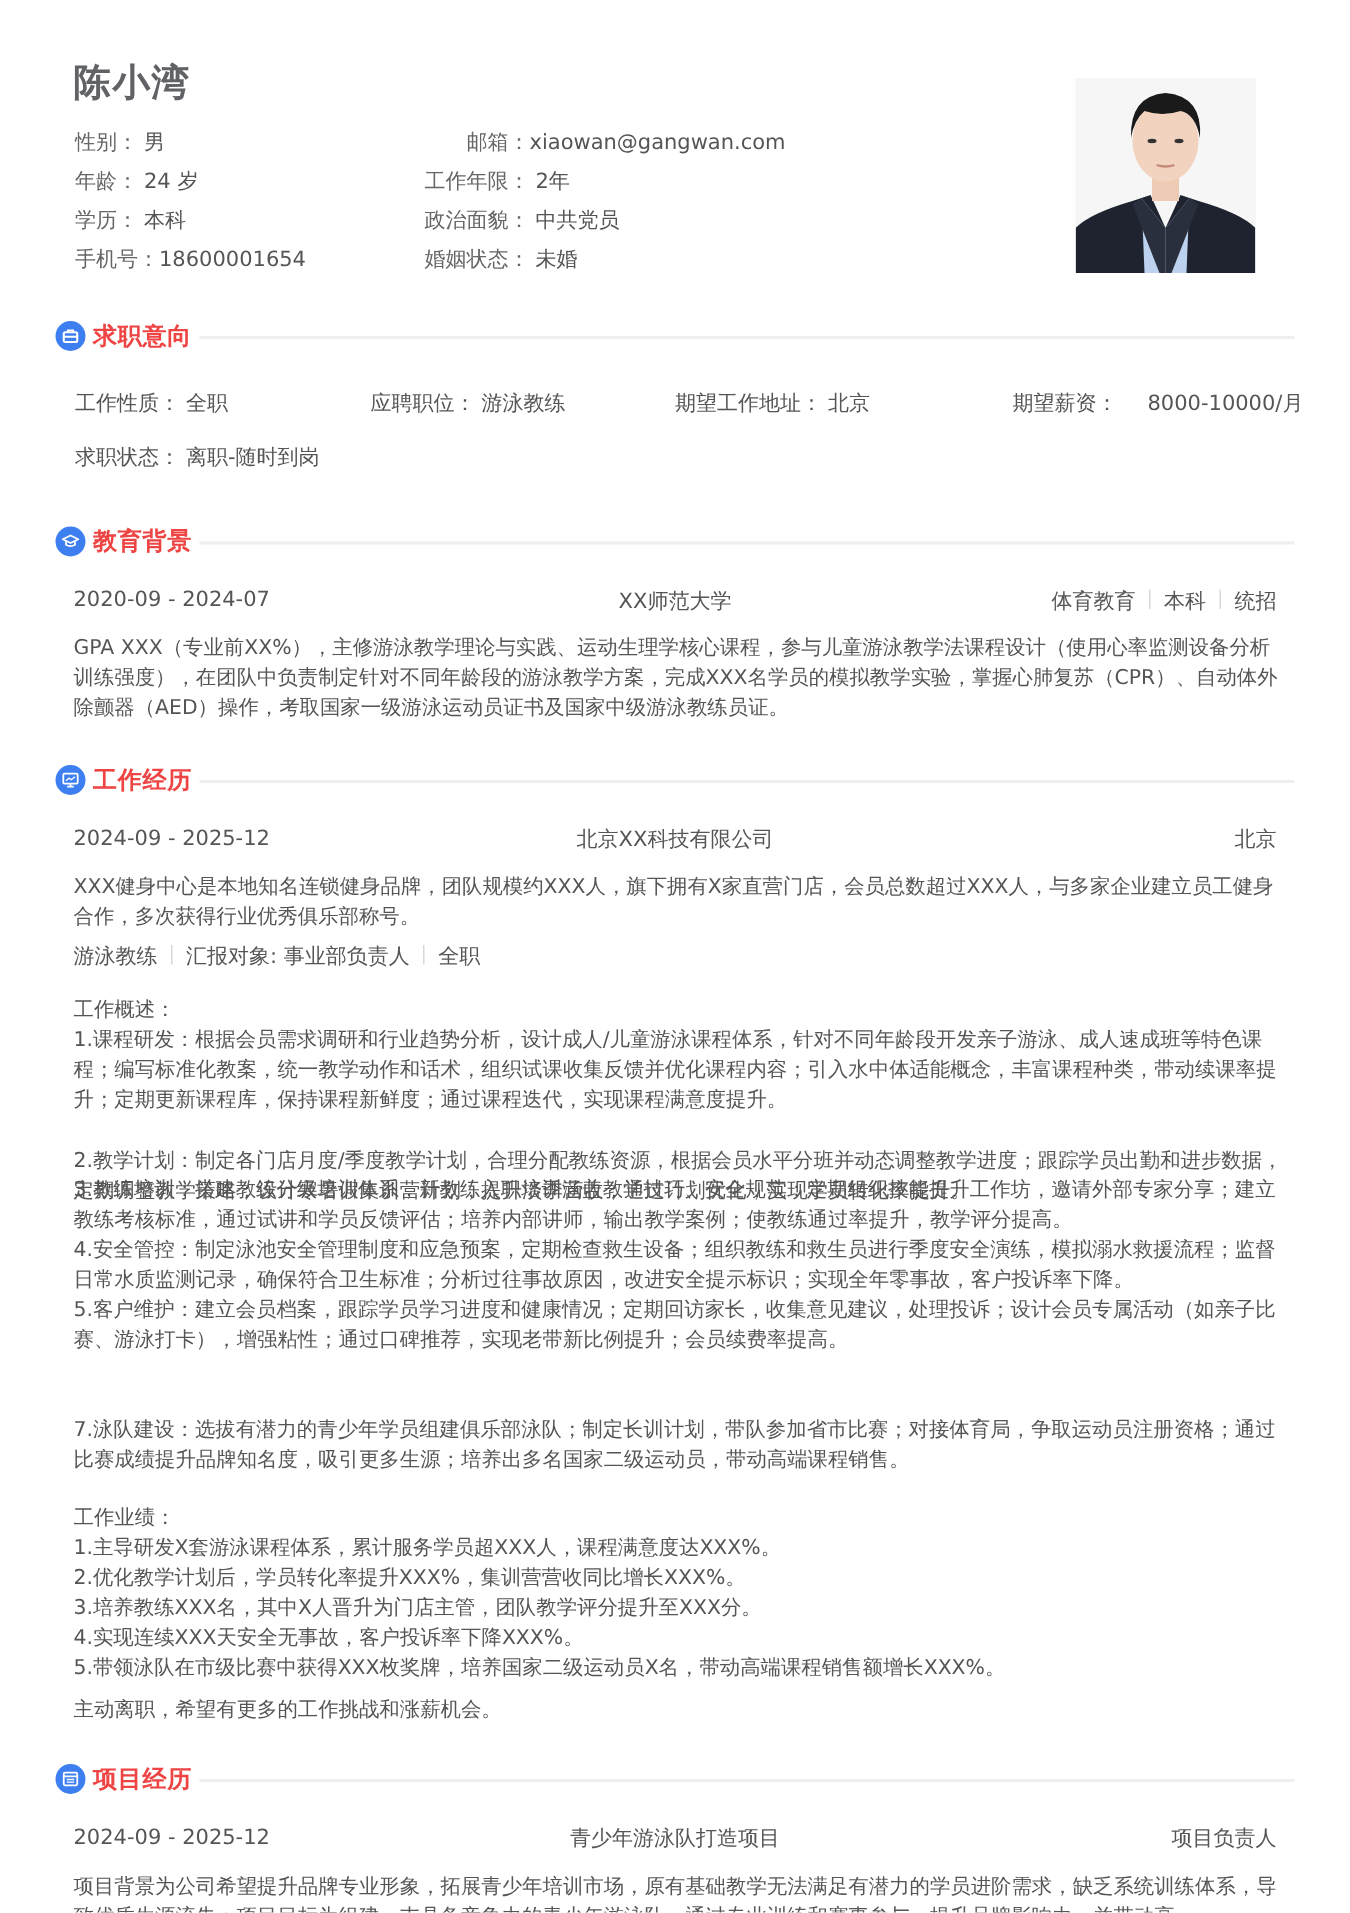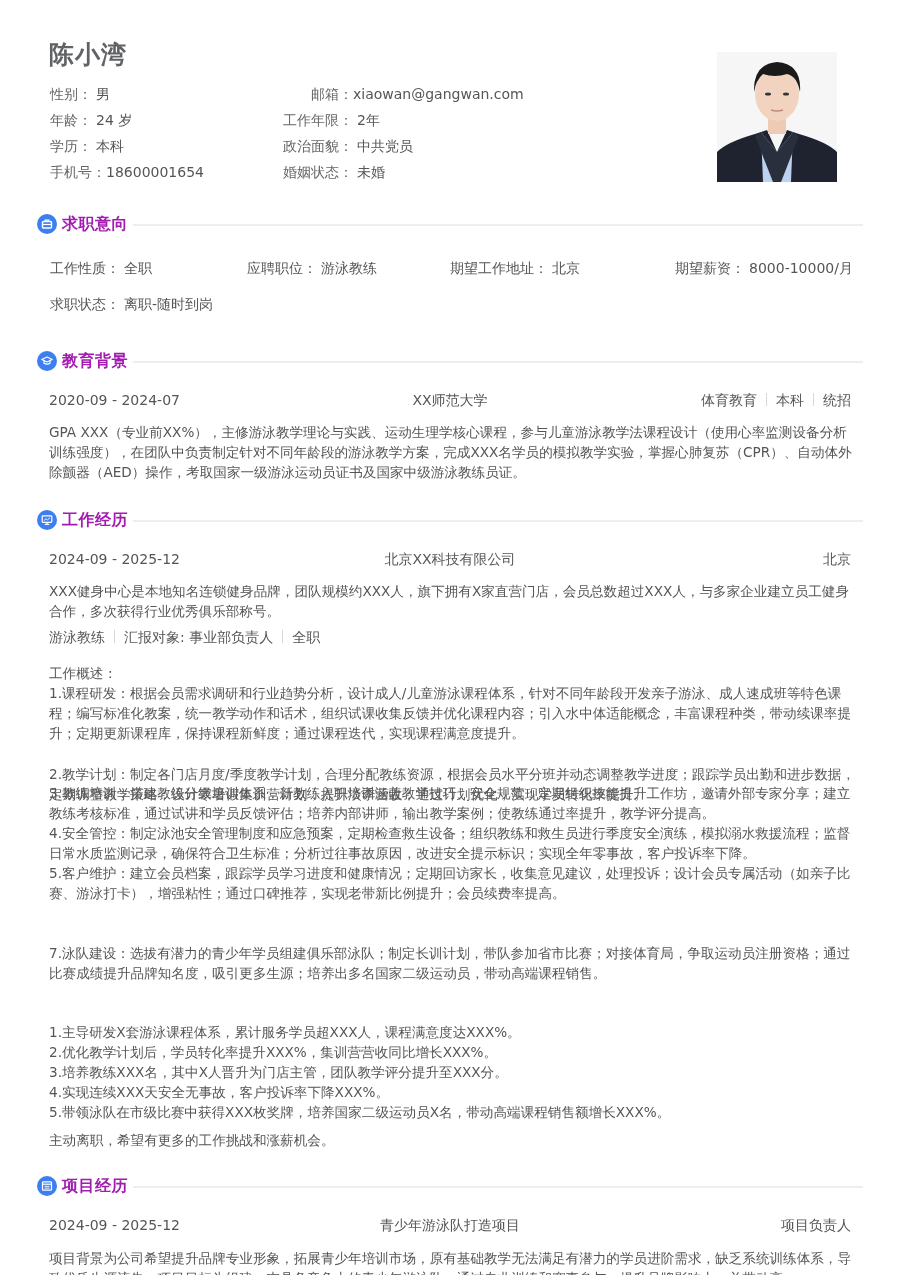--- a/index.html
+++ b/index.html
@@ -24,21 +24,21 @@
       background: #f4f4f4; overflow: hidden;
     }
 
     
     .section-head { position: absolute; left: 37px; height: 24px; width: 826px; }
     .section-icon {
       position: absolute; left: 0; top: 2px; width: 20px; height: 20px; border-radius: 50%;
       background: #3d7ff0; display: flex; align-items: center; justify-content: center;
     }
     .section-title {
-      position: absolute; left: 25px; top: 0; font-size: 16px; font-weight: bold; color: #a21caf;
+      position: absolute; left: 25px; top: 0; font-size: 16px; font-weight: bold; color: #ef4444;
       line-height: 24px; letter-spacing: 0.5px;
     }
     .section-line {
       position: absolute; left: 96px; right: 0; top: 12px; height: 2px; background: #eeeeee;
     }
 
     
     .abs { position: absolute; white-space: nowrap; font-size: 14px; color: #555; }
     .para {
       position: absolute; left: 49px; width: 806px; font-size: 13.6px; color: #555;
@@ -122,21 +122,21 @@
   <div class="abs" style="left:50px; top:260px;">
     <span>工作性质：</span><span style="margin-left:4px">全职</span>
   </div>
   <div class="abs" style="left:247px; top:260px;">
     <span>应聘职位：</span><span style="margin-left:4px">游泳教练</span>
   </div>
   <div class="abs" style="left:450px; top:260px;">
     <span>期望工作地址：</span><span style="margin-left:4px">北京</span>
   </div>
   <div class="abs" style="left:675px; top:260px;">
-    <span>期望薪资：</span><span style="margin-left:4px">8000-10000/月</span>
+    <span>期望薪资：</span><span style="margin-left:20px">8000-10000/月</span>
   </div>
   <div class="abs" style="left:50px; top:296px;">
     <span>求职状态：</span><span style="margin-left:4px">离职-随时到岗</span>
   </div>
 
   <div class="section-head" style="top:349px;">
     <div class="section-icon">
       <svg width="12" height="12" viewBox="0 0 12 12">
           <path d="M0.8 4.5 L6 2 L11.2 4.5 L6 7 Z" fill="none" stroke="#fff" stroke-width="1.2" stroke-linejoin="round"></path>
           <path d="M3 5.8 V8.2 Q6 10 9 8.2 V5.8" fill="none" stroke="#fff" stroke-width="1.2"></path>
@@ -179,20 +179,21 @@
   </div>
 
   <div class="para" style="top:663px;">工作概述：</div>
   <div class="para" style="top:683px;">1.课程研发：根据会员需求调研和行业趋势分析，设计成人/儿童游泳课程体系，针对不同年龄段开发亲子游泳、成人速成班等特色课程；编写标准化教案，统一教学动作和话术，组织试课收集反馈并优化课程内容；引入水中体适能概念，丰富课程种类，带动续课率提升；定期更新课程库，保持课程新鲜度；通过课程迭代，实现课程满意度提升。</div>
   <div class="para" style="top:764px;">2.教学计划：制定各门店月度/季度教学计划，合理分配教练资源，根据会员水平分班并动态调整教学进度；跟踪学员出勤和进步数据，定期调整教学策略；设计寒暑假集训营计划，提升淡季营收；通过计划优化，实现学员转化率提升。</div>
   <div class="para" style="top:783px;">3.教练培训：搭建教练分级培训体系，新教练入职培训涵盖教学技巧、安全规范；定期组织技能提升工作坊，邀请外部专家分享；建立教练考核标准，通过试讲和学员反馈评估；培养内部讲师，输出教学案例；使教练通过率提升，教学评分提高。</div>
   <div class="para" style="top:823px;">4.安全管控：制定泳池安全管理制度和应急预案，定期检查救生设备；组织教练和救生员进行季度安全演练，模拟溺水救援流程；监督日常水质监测记录，确保符合卫生标准；分析过往事故原因，改进安全提示标识；实现全年零事故，客户投诉率下降。</div>
   <div class="para" style="top:863px;">5.客户维护：建立会员档案，跟踪学员学习进度和健康情况；定期回访家长，收集意见建议，处理投诉；设计会员专属活动（如亲子比赛、游泳打卡），增强粘性；通过口碑推荐，实现老带新比例提升；会员续费率提高。</div>
   <div class="para" style="top:943px;">7.泳队建设：选拔有潜力的青少年学员组建俱乐部泳队；制定长训计划，带队参加省市比赛；对接体育局，争取运动员注册资格；通过比赛成绩提升品牌知名度，吸引更多生源；培养出多名国家二级运动员，带动高端课程销售。</div>
 
+  <div class="para" style="top:1002px;">工作业绩：</div>
   <div class="para" style="top:1022px;">1.主导研发X套游泳课程体系，累计服务学员超XXX人，课程满意度达XXX%。</div>
   <div class="para" style="top:1042px;">2.优化教学计划后，学员转化率提升XXX%，集训营营收同比增长XXX%。</div>
   <div class="para" style="top:1062px;">3.培养教练XXX名，其中X人晋升为门店主管，团队教学评分提升至XXX分。</div>
   <div class="para" style="top:1082px;">4.实现连续XXX天安全无事故，客户投诉率下降XXX%。</div>
   <div class="para" style="top:1102px;">5.带领泳队在市级比赛中获得XXX枚奖牌，培养国家二级运动员X名，带动高端课程销售额增长XXX%。</div>
 
   <div class="para" style="top:1130px;">主动离职，希望有更多的工作挑战和涨薪机会。</div>
 
   <div class="section-head" style="top:1174px;">
     <div class="section-icon">

